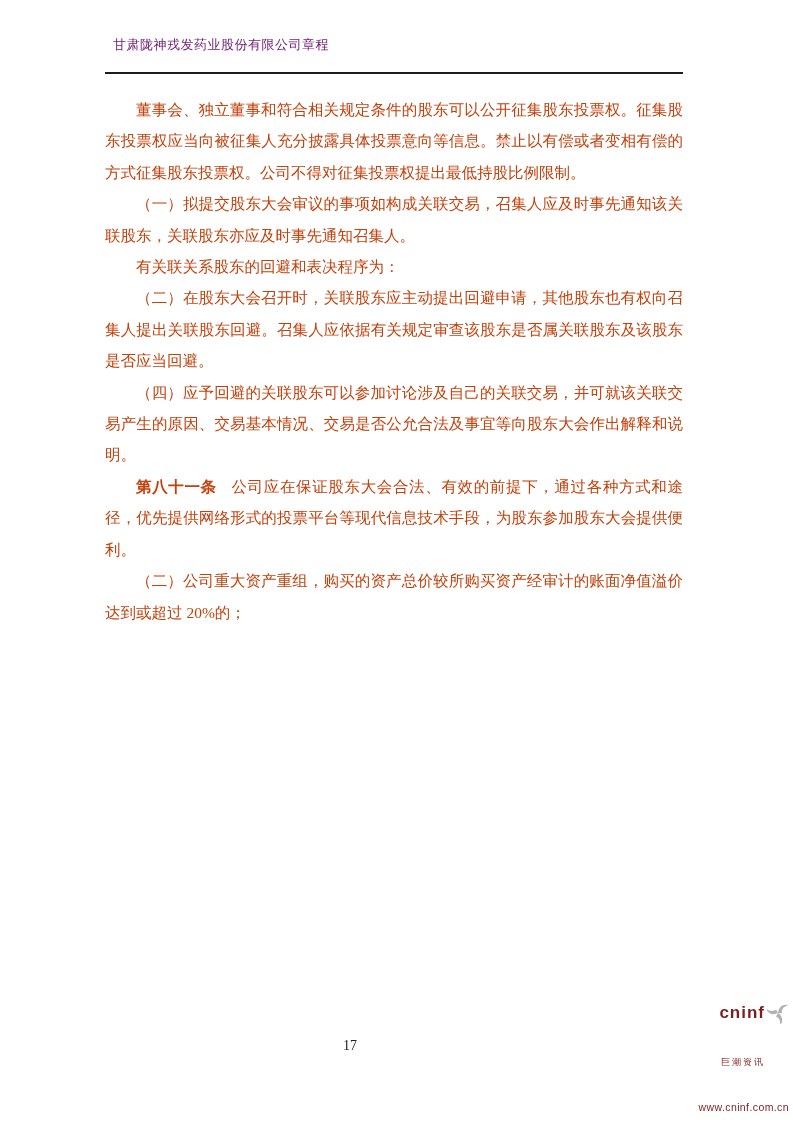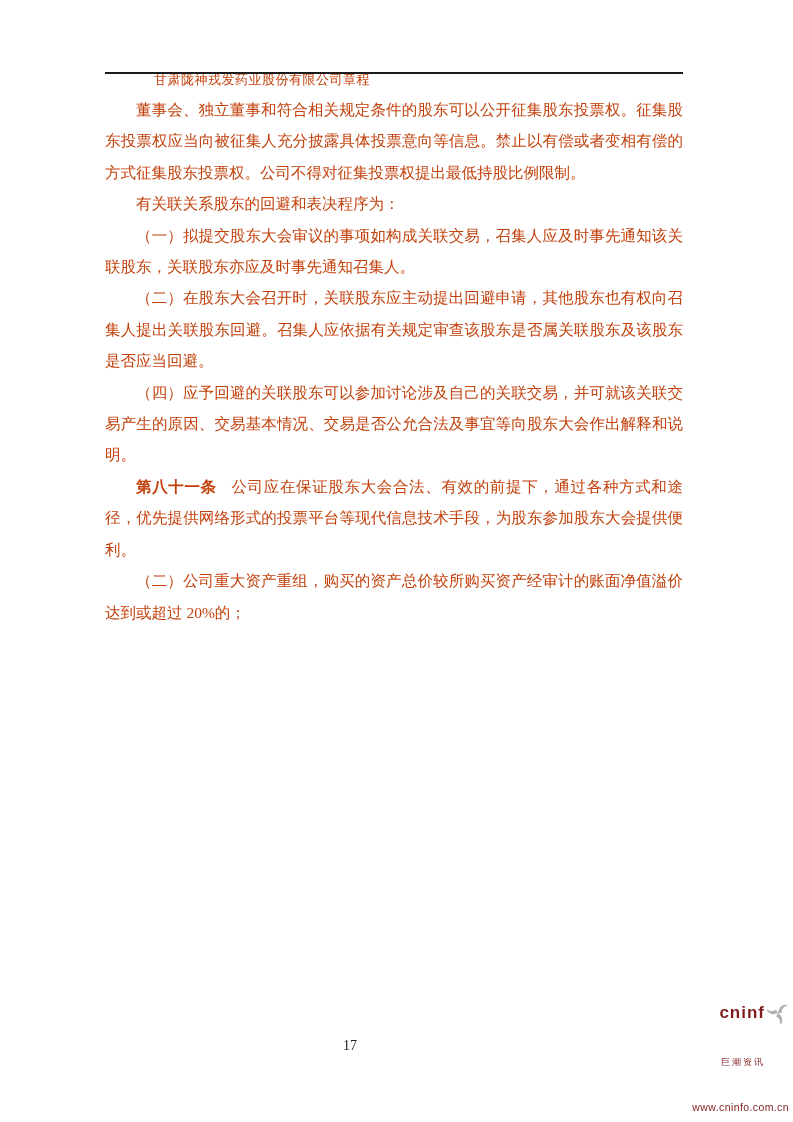--- a/index.html
+++ b/index.html
@@ -11,26 +11,25 @@
     background: #ffffff;
     overflow: hidden;
     font-family: "Liberation Serif", "DejaVu Serif", serif;
     color: #1a1a1a;
   }
 
   
   .header-title {
     position: absolute;
     left: 113px;
-    top: 71px;
+    top: 36px;
     font-size: 13px;
     letter-spacing: 0.5px;
-    color: #c2410c;
+    color: #701a75;
     white-space: nowrap;
-    margin-left: 41px;
   }
   .header-rule {
     position: absolute;
     left: 105px;
     top: 72px;
     width: 578px;
     height: 2px;
     background: #1c1c1c;
   }
 
@@ -111,22 +110,22 @@
 </head>
 <body>
 
 <div class="page">
 
   <div class="header-title">甘肃陇神戎发药业股份有限公司章程</div>
   <div class="header-rule"></div>
 
   <div class="doc-body">
     <p><b class="lead"></b><span>董事会、独立董事和符合相关规定条件的股东可以公开征集股东投票权。征集股东投票权应当向被征集人充分披露具体投票意向等信息。禁止以有偿或者变相有偿的方式征集股东投票权。公司不得对征集投票权提出最低持股比例限制。</span></p>
+    <p><b class="lead"></b><span>（一）拟提交股东大会审议的事项如构成关联交易，召集人应及时事先通知该关联股东，关联股东亦应及时事先通知召集人。</span></p>
     <p><b class="lead"></b><span>有关联关系股东的回避和表决程序为：</span></p>
-    <p><b class="lead"></b><span>（一）拟提交股东大会审议的事项如构成关联交易，召集人应及时事先通知该关联股东，关联股东亦应及时事先通知召集人。</span></p>
     <p><b class="lead"></b><span>（二）在股东大会召开时，关联股东应主动提出回避申请，其他股东也有权向召集人提出关联股东回避。召集人应依据有关规定审查该股东是否属关联股东及该股东是否应当回避。</span></p>
     <p><b class="lead"></b><span>（四）应予回避的关联股东可以参加讨论涉及自己的关联交易，并可就该关联交易产生的原因、交易基本情况、交易是否公允合法及事宜等向股东大会作出解释和说明。</span></p>
     <p><b class="lead">第八十一条</b><span>公司应在保证股东大会合法、有效的前提下，通过各种方式和途径，优先提供网络形式的投票平台等现代信息技术手段，为股东参加股东大会提供便利。</span></p>
     <p><b class="lead"></b><span>（二）公司重大资产重组，购买的资产总价较所购买资产经审计的账面净值溢价达到或超过 20%的；</span></p>
   </div>
 
   <div class="page-number">17</div>
 
   <div class="watermark">
     <div class="wm-row">
@@ -135,16 +134,16 @@
         <svg width="22" height="22" viewBox="0 0 24 24" aria-hidden="true">
           <g fill="#b2b2b2">
             <path d="M12 12 C12.5 5.5 17 2 23 3.2 C18 4.8 15.6 8.3 16.3 12 Z"></path>
             <path d="M12 12 C12.5 5.5 17 2 23 3.2 C18 4.8 15.6 8.3 16.3 12 Z" transform="rotate(120 12 12)"></path>
             <path d="M12 12 C12.5 5.5 17 2 23 3.2 C18 4.8 15.6 8.3 16.3 12 Z" transform="rotate(240 12 12)"></path>
           </g>
         </svg>
       </span>
     </div>
     <div class="wm-cn">巨潮资讯</div>
-    <div class="wm-url">www.cninfo.com.cn</div>
+    <div class="wm-url">www.cninf.com.cn</div>
   </div>
 
 </div>
 
 </body></html>

